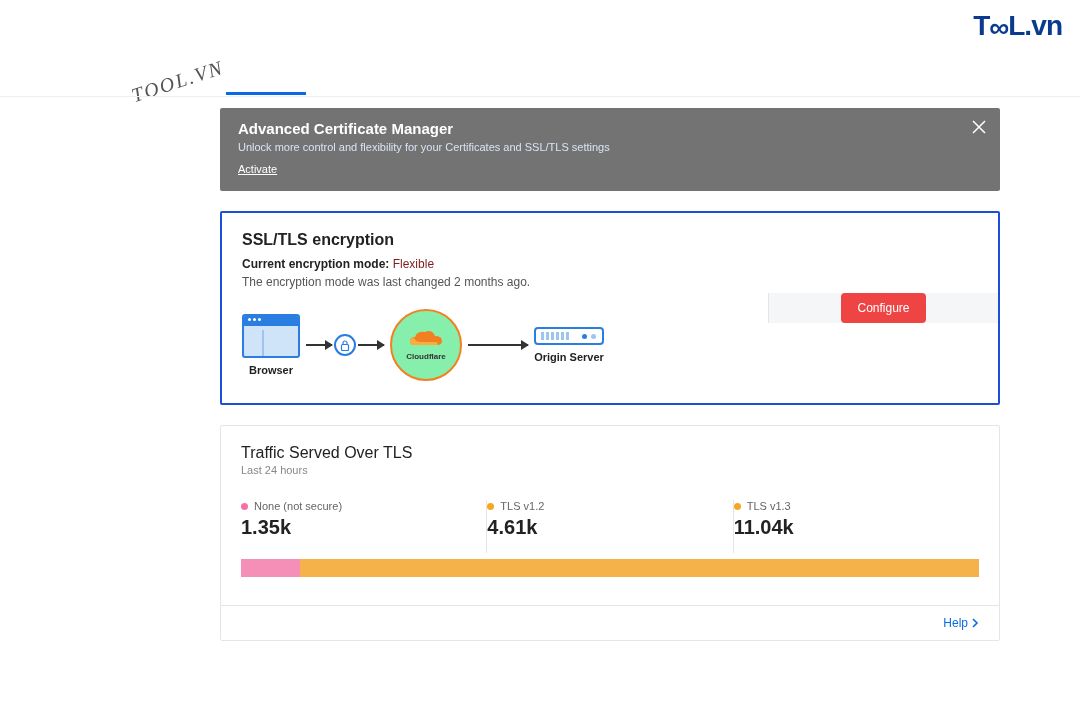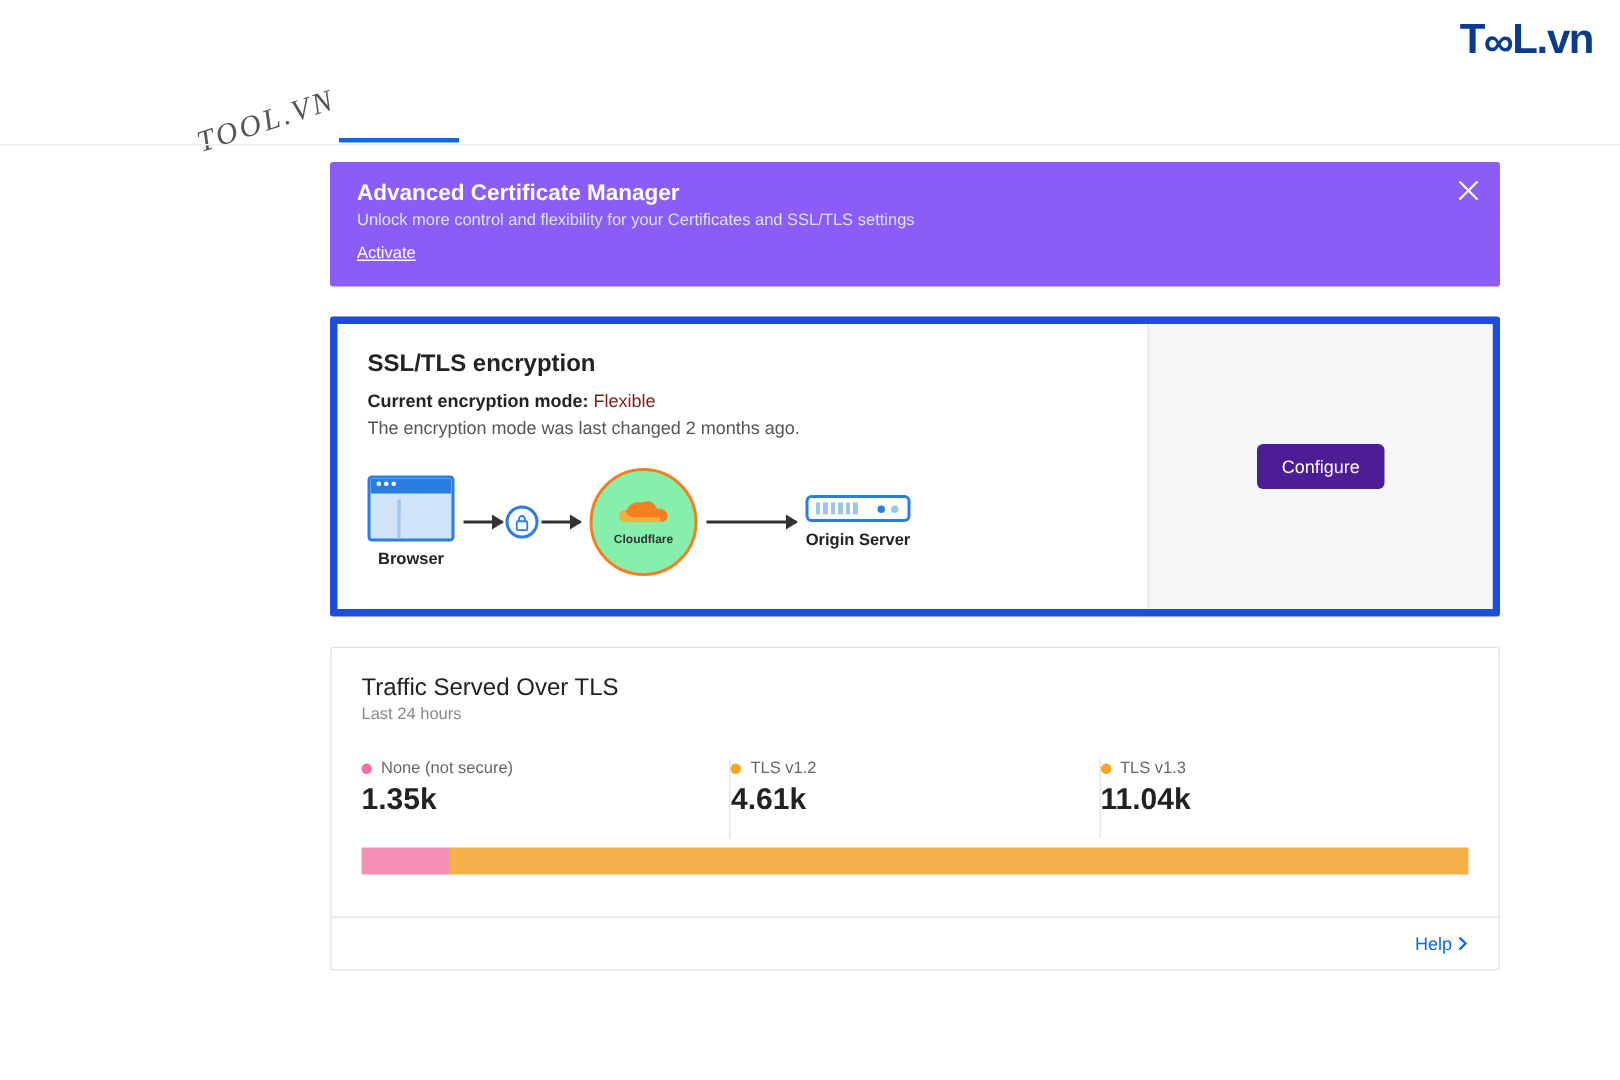--- a/index.html
+++ b/index.html
@@ -33,54 +33,55 @@
     color: #555;
     font-style: italic;
   }
   .content {
     position: absolute;
     top: 108px;
     left: 220px;
     width: 780px;
   }
   .banner {
-    background: #8b5cf6;
+    background: #737373;
     color: #fff;
     padding: 12px 14px 14px 18px;
     position: relative;
     border-radius: 2px;
   }
   .banner-title { font-weight: 700; font-size: 15px; margin-bottom: 4px; }
   .banner-desc { font-size: 11px; color: #d7e4f5; margin-bottom: 6px; }
   .banner-activate {
     font-size: 11px; color: #fff; text-decoration: underline; cursor: pointer;
     display: inline-block; padding-bottom: 1px;
   }
   .banner-close {
     position: absolute; top: 10px; right: 12px; color: #fff; cursor: pointer;
     width: 18px; height: 18px; display: flex; align-items: center; justify-content: center;
   }
   .card {
-    border: 5px solid #1d4ed8;
+    border: 2px solid #1d4ed8;
     border-radius: 2px;
     margin-top: 20px;
     background: #fff;
     display: flex;
+    align-items: center;
   }
   .card-left { flex: 1; padding: 18px 20px 22px 20px; }
   .card-right {
     width: 230px; background: #f5f6f7; border-left: 1px solid #e3e5e8;
     display: flex; align-items: center; justify-content: center;
   }
   .section-title { font-size: 16px; font-weight: 600; margin-bottom: 8px; }
   .mode-line { font-size: 12px; font-weight: 700; margin-bottom: 4px; }
   .mode-value { color: #7f1d1d; font-weight: 400; }
   .mode-desc { font-size: 12px; color: #555; margin-bottom: 20px; }
   .configure-btn {
-    background: #4c1d95; color: #fff; border: none; padding: 8px 16px;
+    background: #ef4444; color: #fff; border: none; padding: 8px 16px;
     font-size: 12px; border-radius: 4px; cursor: pointer;
   }
   .diagram { display: flex; align-items: center; gap: 6px; }
   .diag-box { display: flex; flex-direction: column; align-items: center; gap: 6px; }
   .diag-label { font-size: 11px; font-weight: 600; color: #222; }
   .browser-icon {
     width: 58px; height: 44px; border: 2px solid #2a7de1; border-radius: 3px;
     background: #cfe3f9; position: relative; overflow: hidden;
   }
   .browser-icon::before {

